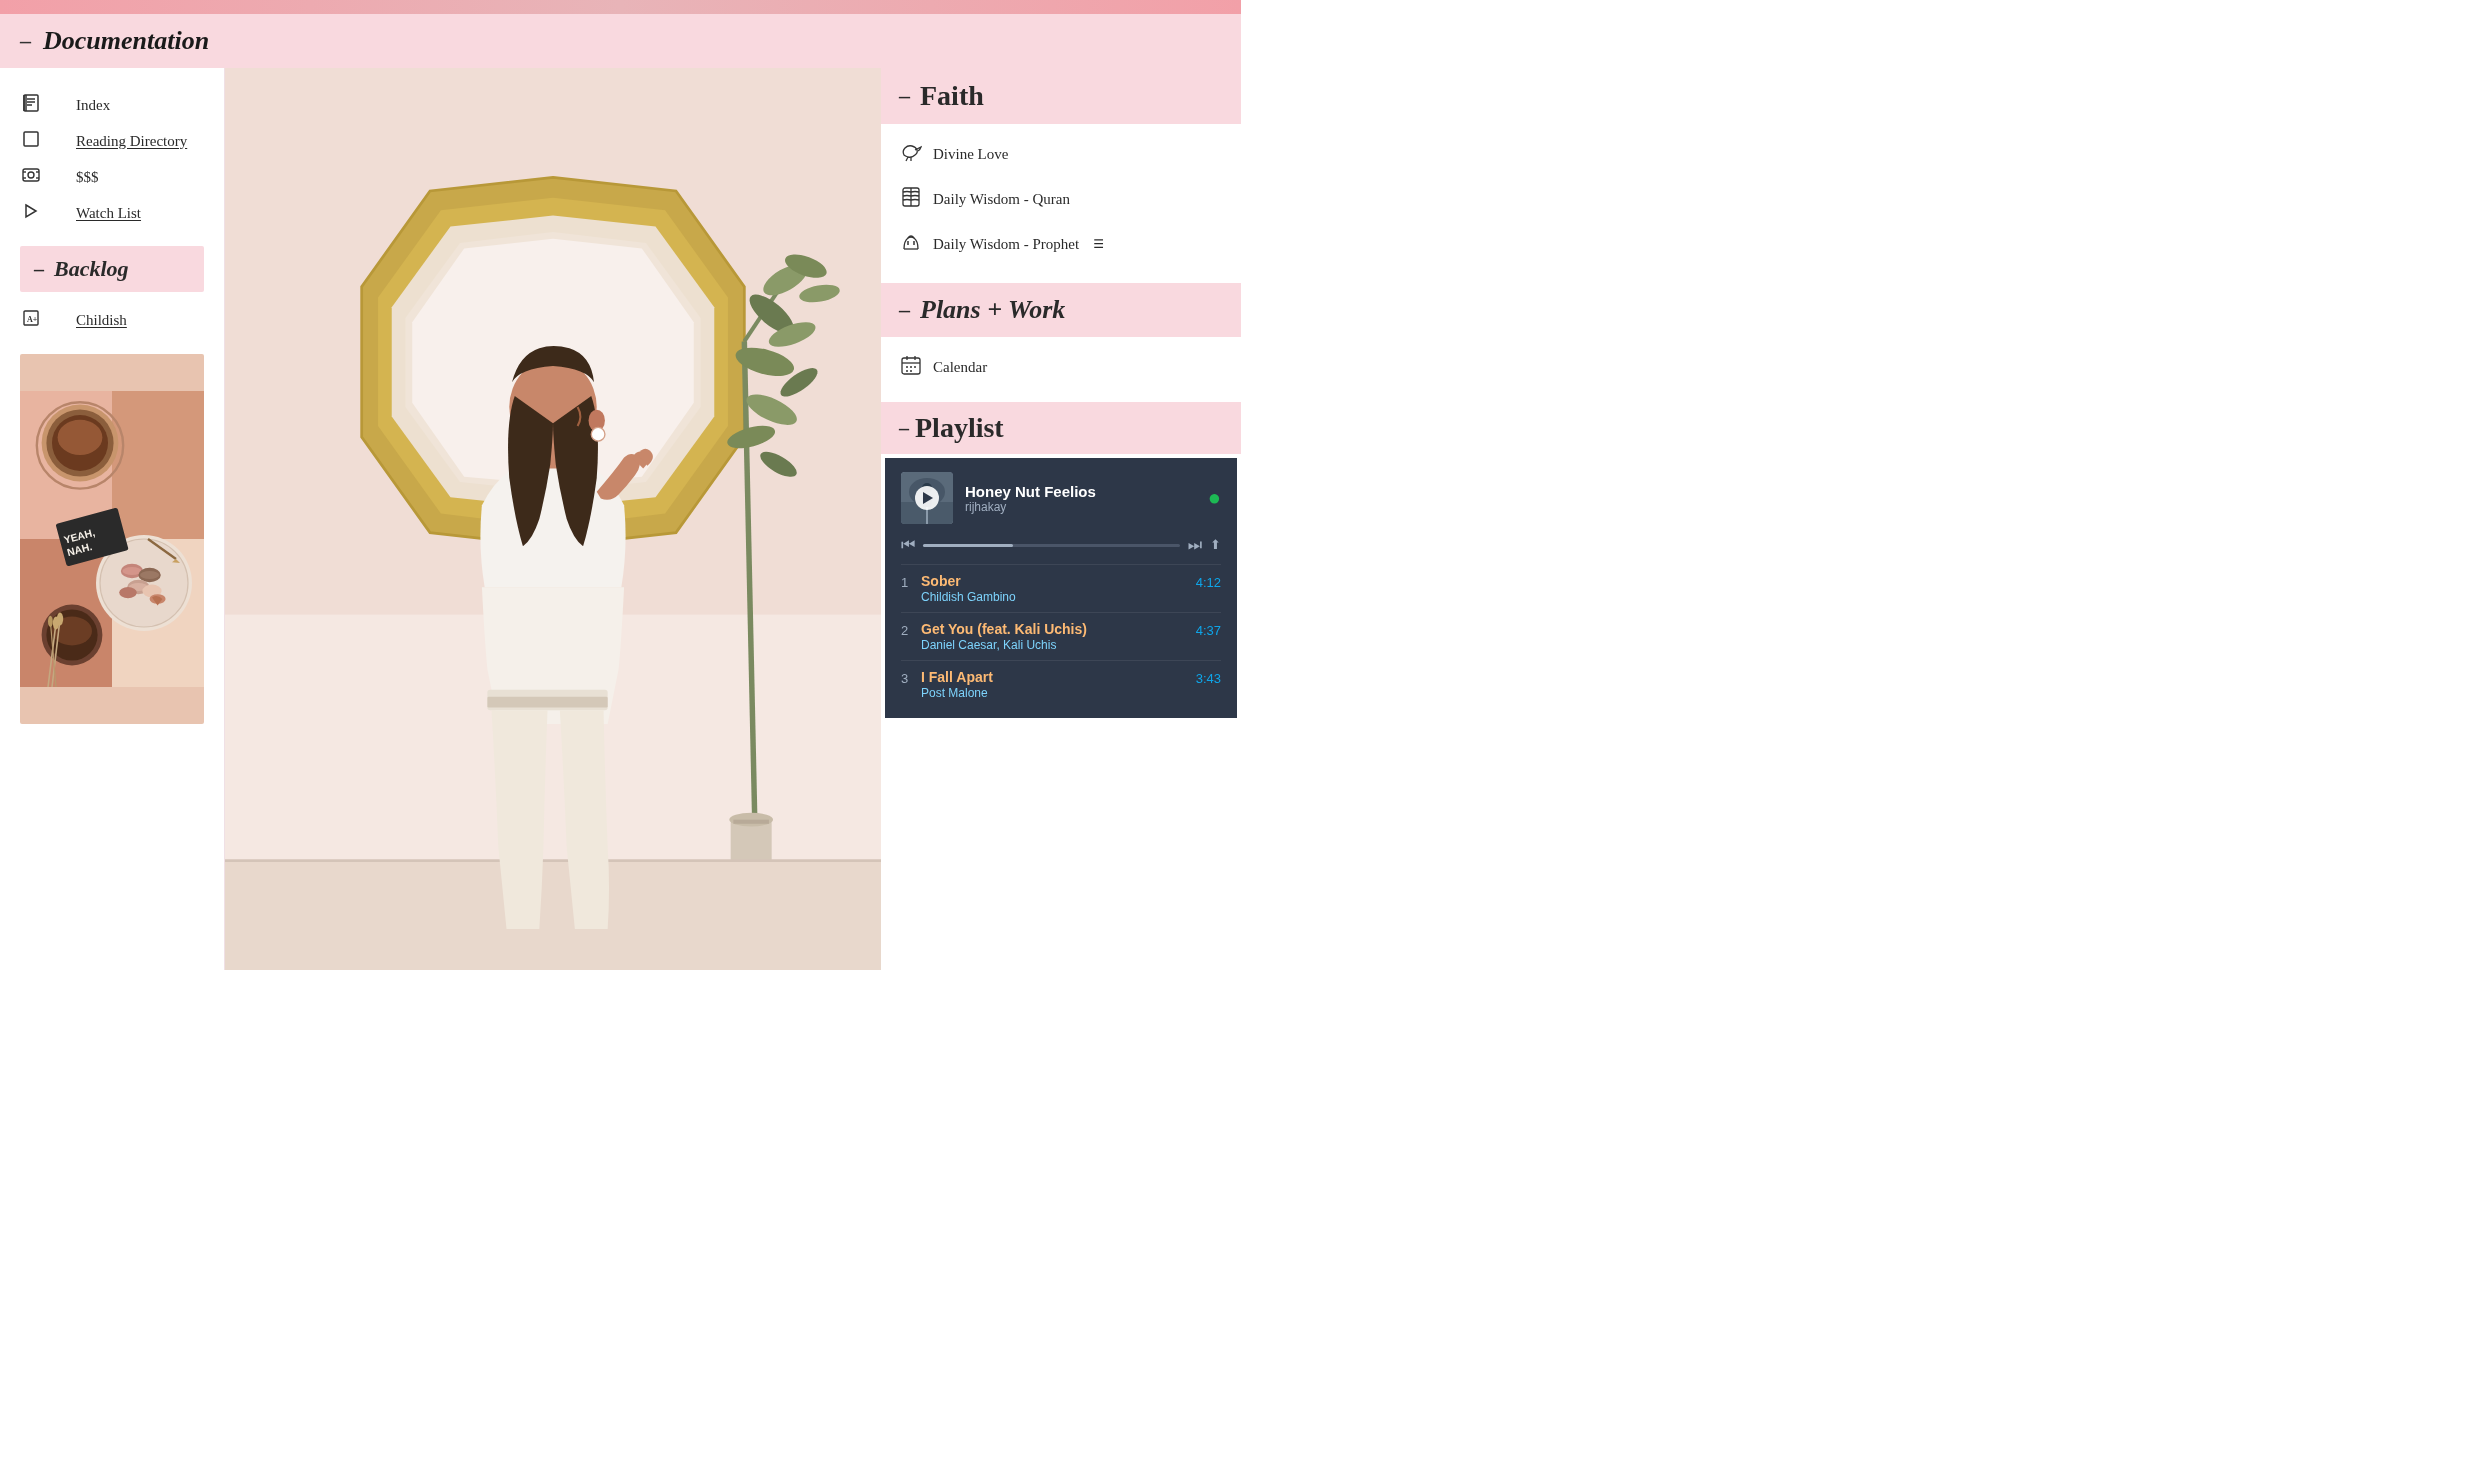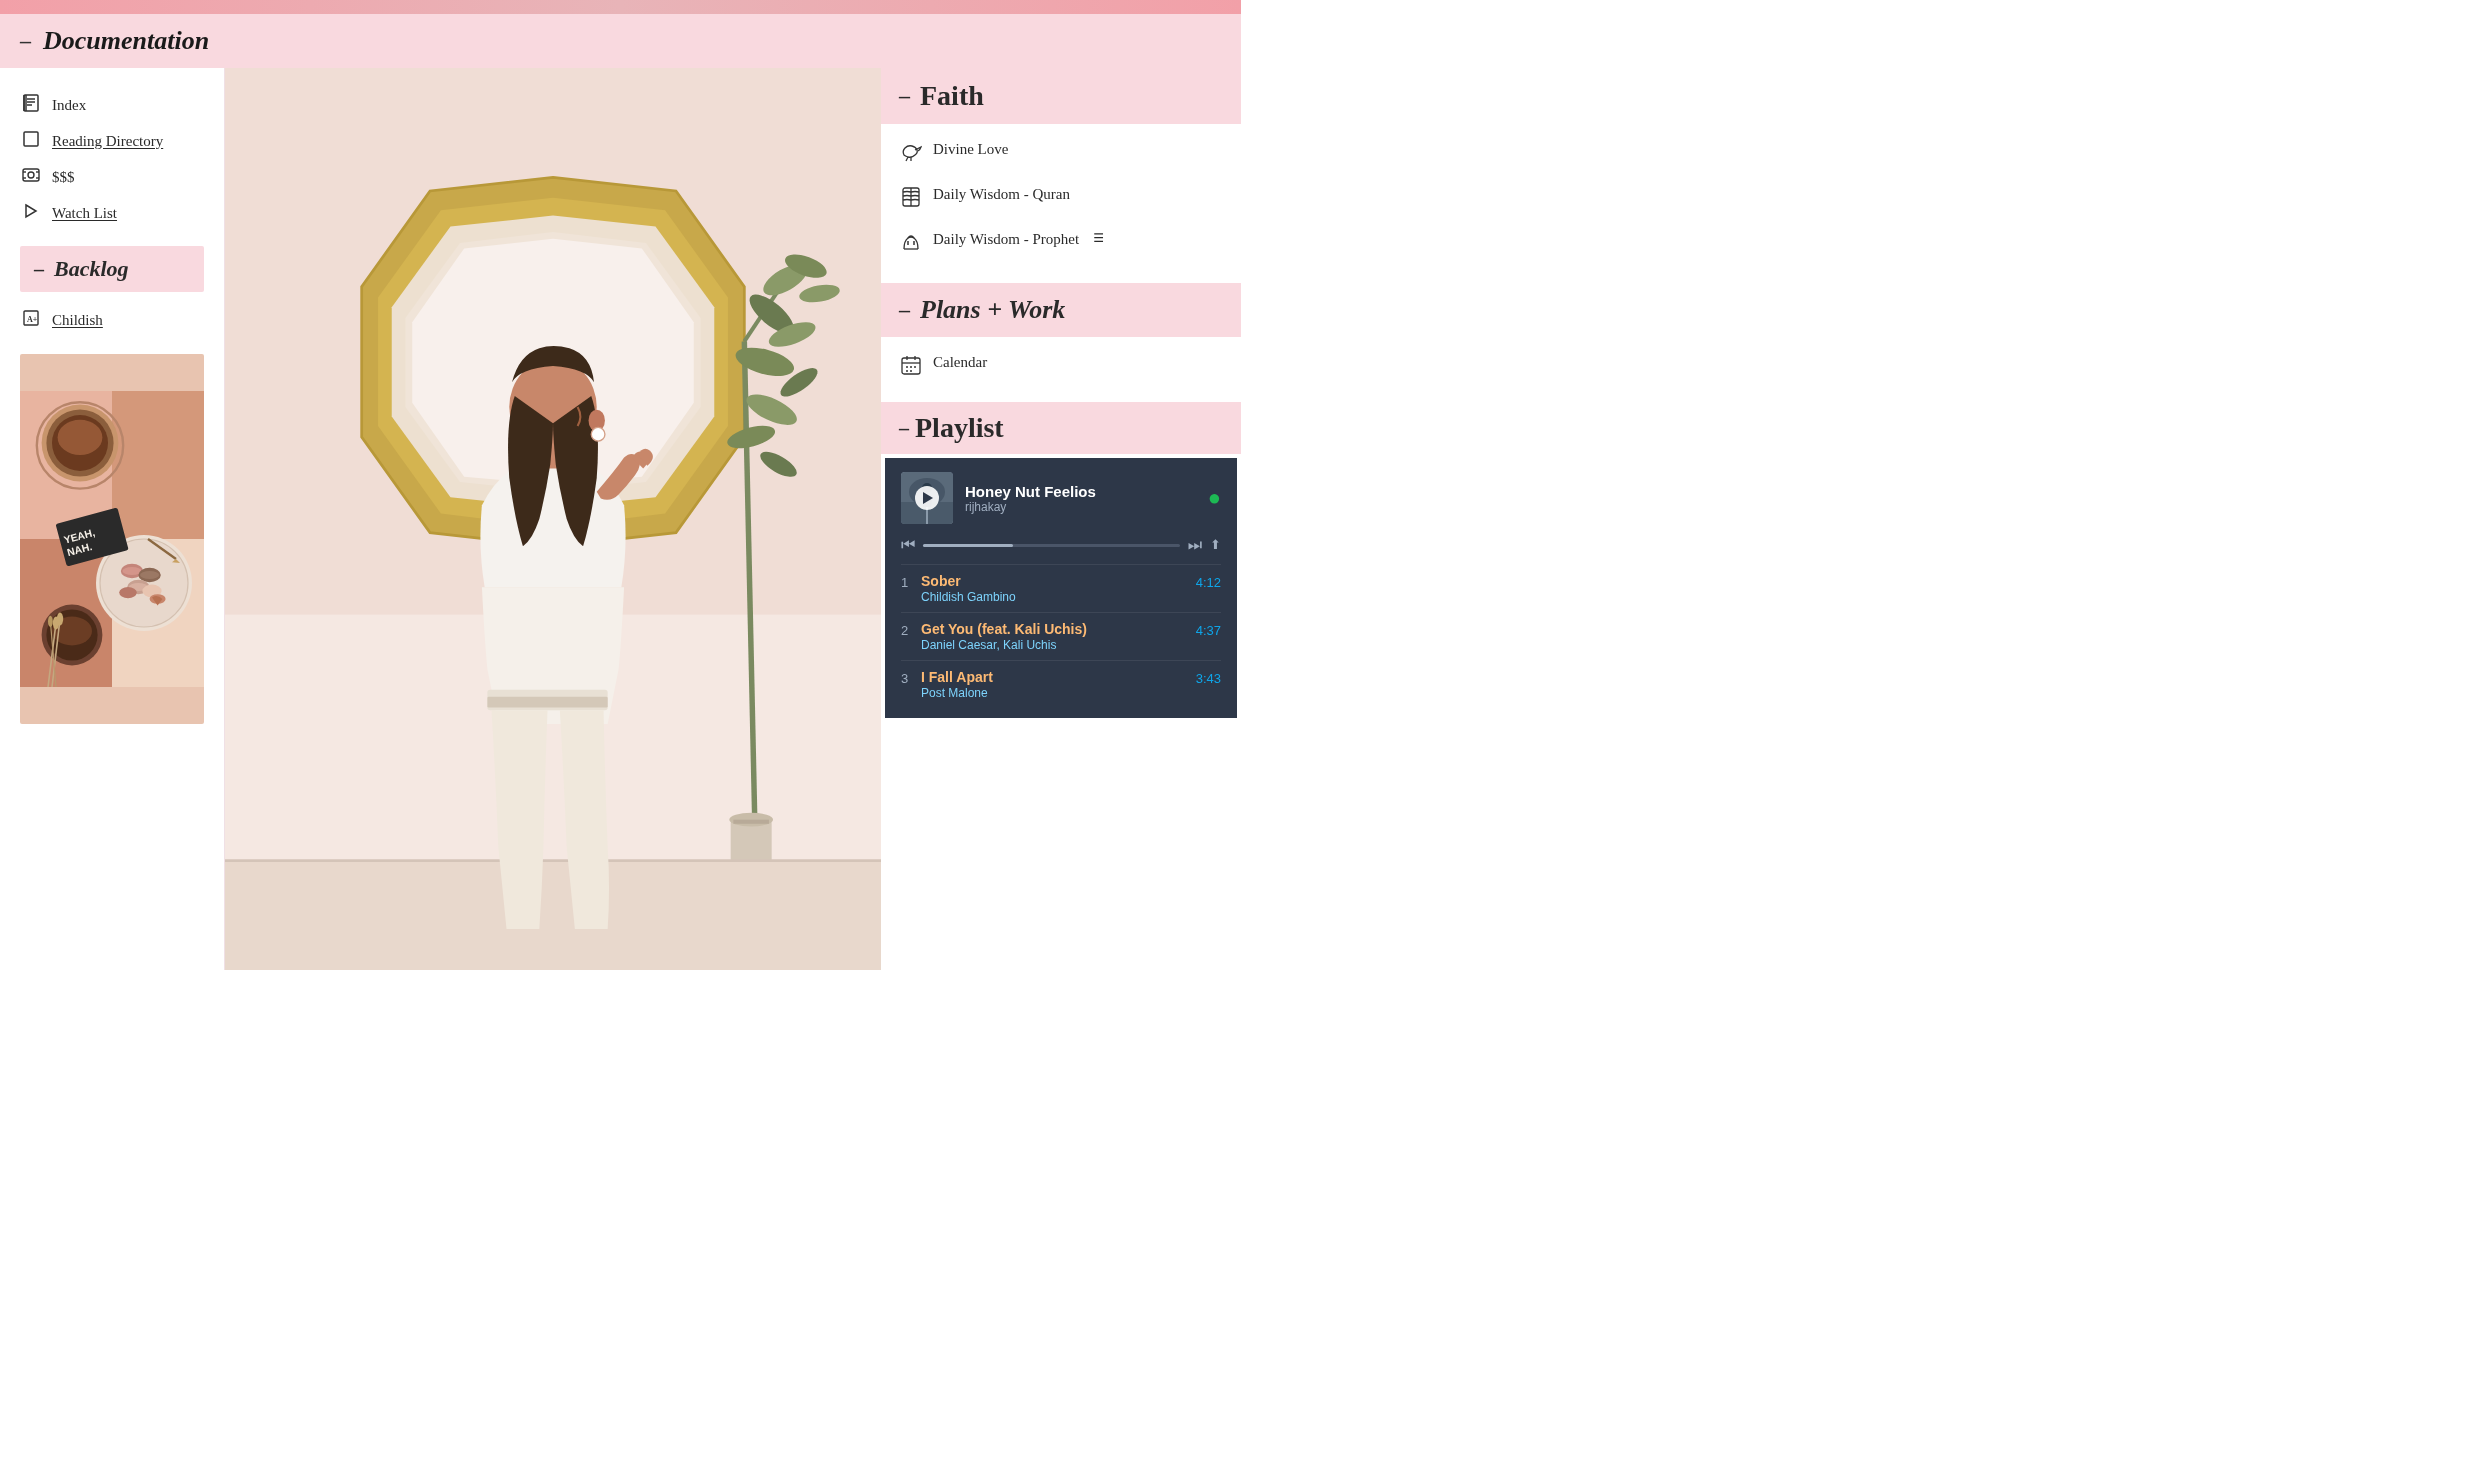--- a/index.html
+++ b/index.html
@@ -67,20 +67,21 @@
     }
     .nav-item .icon {
       font-size: 16px;
       width: 22px;
       text-align: center;
       flex-shrink: 0;
     }
     .nav-item .label {
       text-decoration: underline;
       text-underline-offset: 2px;
+      margin-left: 24px;
     }
     .nav-item .label.no-underline {
       text-decoration: none;
     }
 
     
     .backlog-header {
       background: #f9d9df;
       padding: 10px 14px;
       display: flex;
@@ -143,20 +144,21 @@
       font-size: 28px;
       font-weight: 800;
     }
 
     .faith-nav {
       padding: 8px 18px;
     }
 
     .faith-item {
       display: flex;
+      align-items: center;
       gap: 10px;
       padding: 9px 0;
       font-size: 15px;
       cursor: pointer;
     }
     .faith-item .icon {
       font-size: 18px;
       width: 24px;
       text-align: center;
       flex-shrink: 0;

